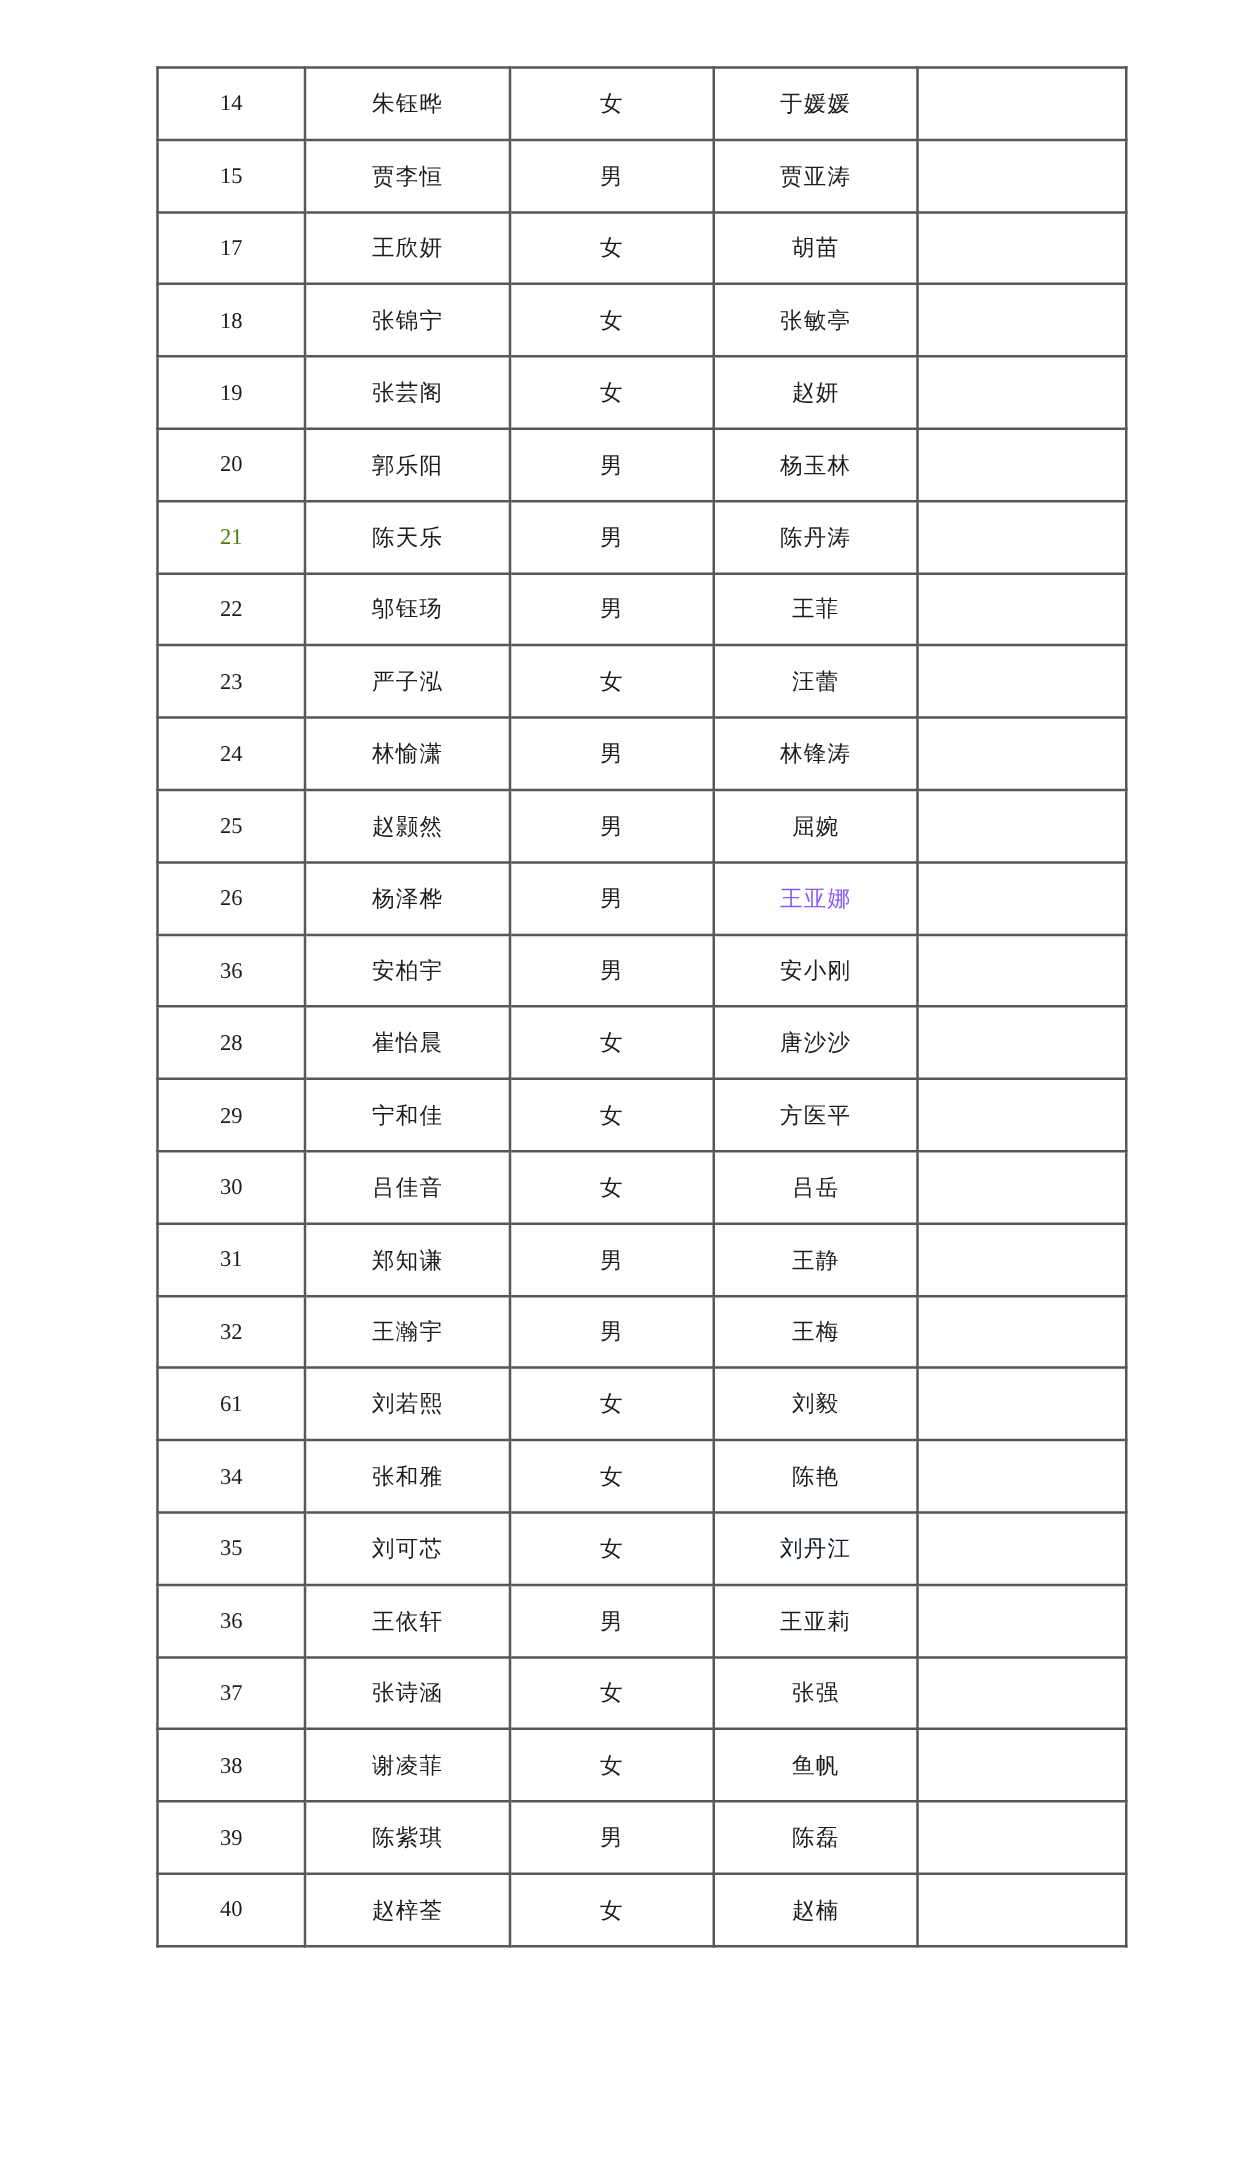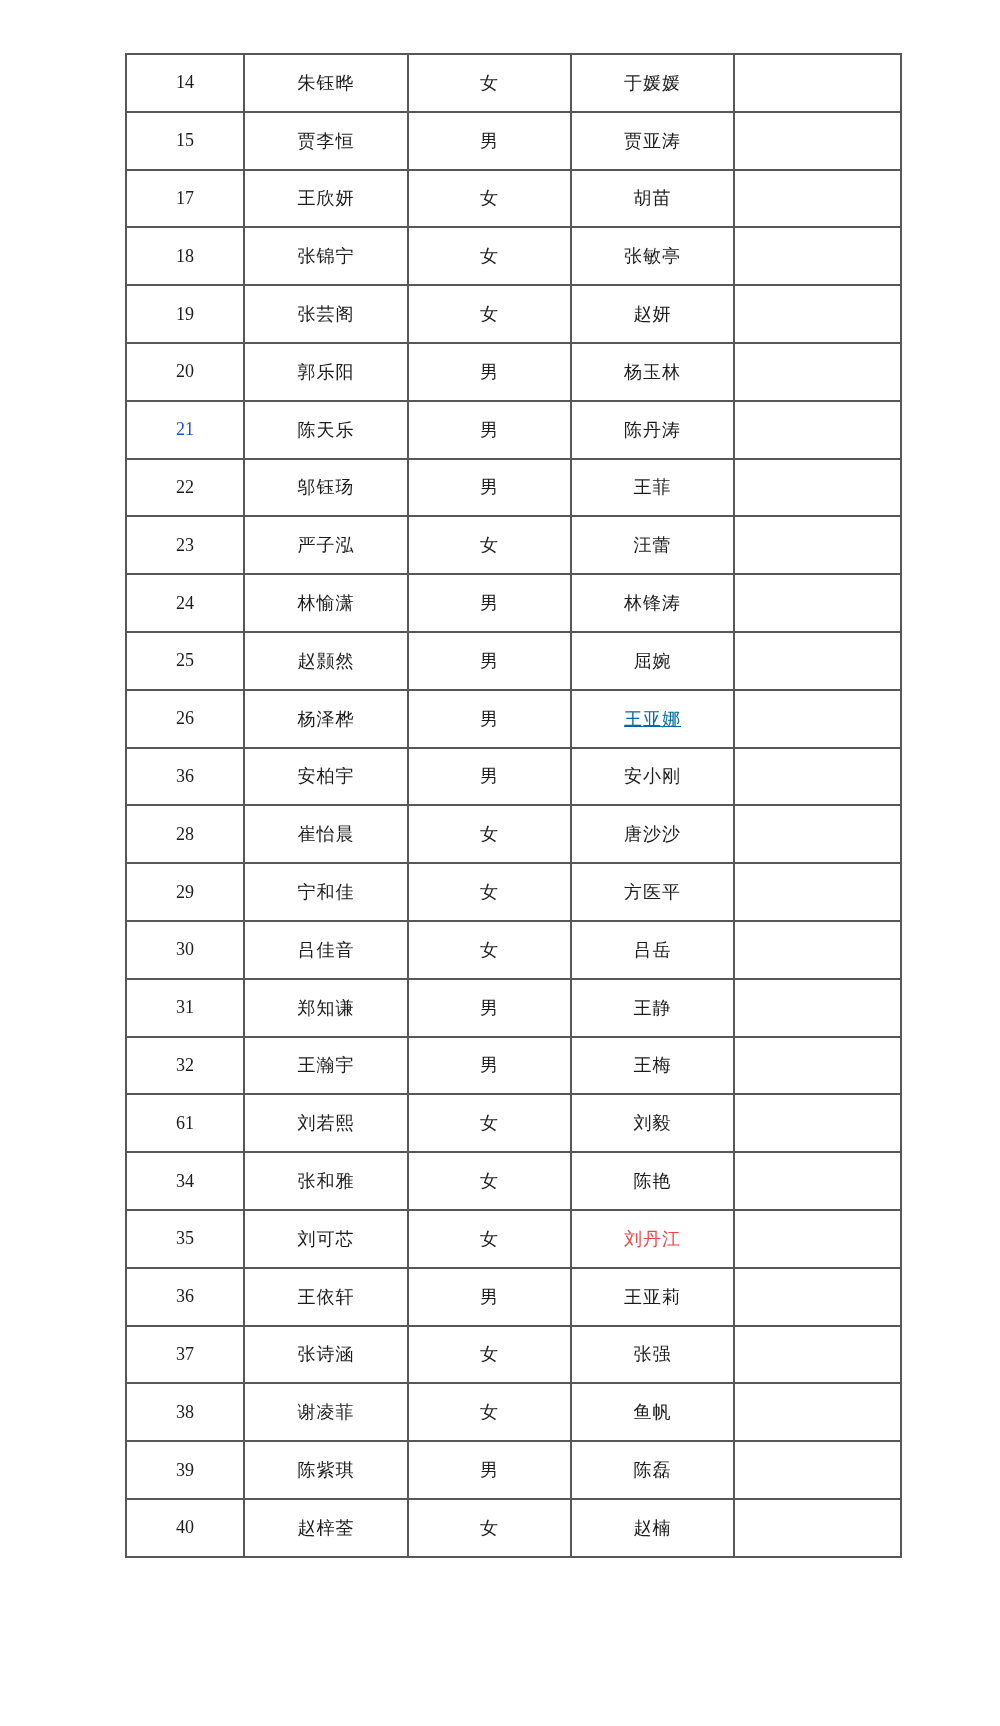--- a/index.html
+++ b/index.html
@@ -89,21 +89,21 @@
     <td style="border-color: rgb(87, 87, 87); color: rgb(28, 28, 28);"></td>
   </tr>
         <tr>
     <td class="num" style="border-color: rgb(87, 87, 87); color: rgb(28, 28, 28);">20</td>
     <td style="border-color: rgb(87, 87, 87); color: rgb(28, 28, 28);">郭乐阳</td>
     <td style="border-color: rgb(87, 87, 87); color: rgb(28, 28, 28);">男</td>
     <td style="border-color: rgb(87, 87, 87); color: rgb(28, 28, 28);">杨玉林</td>
     <td style="border-color: rgb(87, 87, 87); color: rgb(28, 28, 28);"></td>
   </tr>
         <tr>
-    <td class="num" style="border-color: rgb(87, 87, 87); color: #1d4ed8;">21</td>
+    <td class="num" style="border-color: rgb(87, 87, 87); color: #4d7c0f;">21</td>
     <td style="border-color: rgb(87, 87, 87); color: rgb(28, 28, 28);">陈天乐</td>
     <td style="border-color: rgb(87, 87, 87); color: rgb(28, 28, 28);">男</td>
     <td style="border-color: rgb(87, 87, 87); color: rgb(28, 28, 28);">陈丹涛</td>
     <td style="border-color: rgb(87, 87, 87); color: rgb(28, 28, 28);"></td>
   </tr>
         <tr>
     <td class="num" style="border-color: rgb(87, 87, 87); color: rgb(28, 28, 28);">22</td>
     <td style="border-color: rgb(87, 87, 87); color: rgb(28, 28, 28);">邬钰玚</td>
     <td style="border-color: rgb(87, 87, 87); color: rgb(28, 28, 28);">男</td>
     <td style="border-color: rgb(87, 87, 87); color: rgb(28, 28, 28);">王菲</td>
@@ -127,21 +127,21 @@
     <td class="num" style="border-color: rgb(87, 87, 87); color: rgb(28, 28, 28);">25</td>
     <td style="border-color: rgb(87, 87, 87); color: rgb(28, 28, 28);">赵颢然</td>
     <td style="border-color: rgb(87, 87, 87); color: rgb(28, 28, 28);">男</td>
     <td style="border-color: rgb(87, 87, 87); color: rgb(28, 28, 28);">屈婉</td>
     <td style="border-color: rgb(87, 87, 87); color: rgb(28, 28, 28);"></td>
   </tr>
         <tr>
     <td class="num" style="border-color: rgb(87, 87, 87); color: rgb(28, 28, 28);">26</td>
     <td style="border-color: rgb(87, 87, 87); color: rgb(28, 28, 28);">杨泽桦</td>
     <td style="border-color: rgb(87, 87, 87); color: rgb(28, 28, 28);">男</td>
-    <td style="border-color: rgb(87, 87, 87); color: #0369a1; text-decoration: underline;">王亚娜</td>
+    <td style="border-color: rgb(87, 87, 87); color: #8b5cf6;">王亚娜</td>
     <td style="border-color: rgb(87, 87, 87); color: rgb(28, 28, 28);"></td>
   </tr>
         <tr>
     <td class="num" style="border-color: rgb(87, 87, 87); color: rgb(28, 28, 28);">36</td>
     <td style="border-color: rgb(87, 87, 87); color: rgb(28, 28, 28);">安柏宇</td>
     <td style="border-color: rgb(87, 87, 87); color: rgb(28, 28, 28);">男</td>
     <td style="border-color: rgb(87, 87, 87); color: rgb(28, 28, 28);">安小刚</td>
     <td style="border-color: rgb(87, 87, 87); color: rgb(28, 28, 28);"></td>
   </tr>
         <tr>
@@ -190,21 +190,21 @@
     <td class="num" style="border-color: rgb(87, 87, 87); color: rgb(28, 28, 28);">34</td>
     <td style="border-color: rgb(87, 87, 87); color: rgb(28, 28, 28);">张和雅</td>
     <td style="border-color: rgb(87, 87, 87); color: rgb(28, 28, 28);">女</td>
     <td style="border-color: rgb(87, 87, 87); color: rgb(28, 28, 28);">陈艳</td>
     <td style="border-color: rgb(87, 87, 87); color: rgb(28, 28, 28);"></td>
   </tr>
         <tr>
     <td class="num" style="border-color: rgb(87, 87, 87); color: rgb(28, 28, 28);">35</td>
     <td style="border-color: rgb(87, 87, 87); color: rgb(28, 28, 28);">刘可芯</td>
     <td style="border-color: rgb(87, 87, 87); color: rgb(28, 28, 28);">女</td>
-    <td style="border-color: rgb(87, 87, 87); color: #ef4444; font-family: Liberation Mono, monospace;">刘丹江</td>
+    <td style="border-color: rgb(87, 87, 87); color: #0f172a; font-family: Liberation Mono, monospace;">刘丹江</td>
     <td style="border-color: rgb(87, 87, 87); color: rgb(28, 28, 28);"></td>
   </tr>
         <tr>
     <td class="num" style="border-color: rgb(87, 87, 87); color: rgb(28, 28, 28);">36</td>
     <td style="border-color: rgb(87, 87, 87); color: rgb(28, 28, 28);">王依轩</td>
     <td style="border-color: rgb(87, 87, 87); color: rgb(28, 28, 28);">男</td>
     <td style="border-color: rgb(87, 87, 87); color: rgb(28, 28, 28);">王亚莉</td>
     <td style="border-color: rgb(87, 87, 87); color: rgb(28, 28, 28);"></td>
   </tr>
         <tr>

